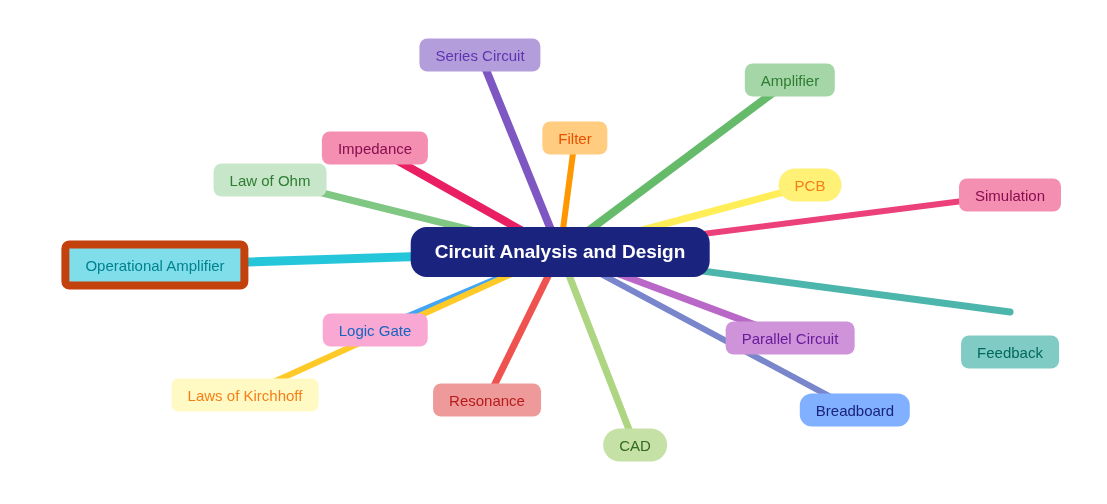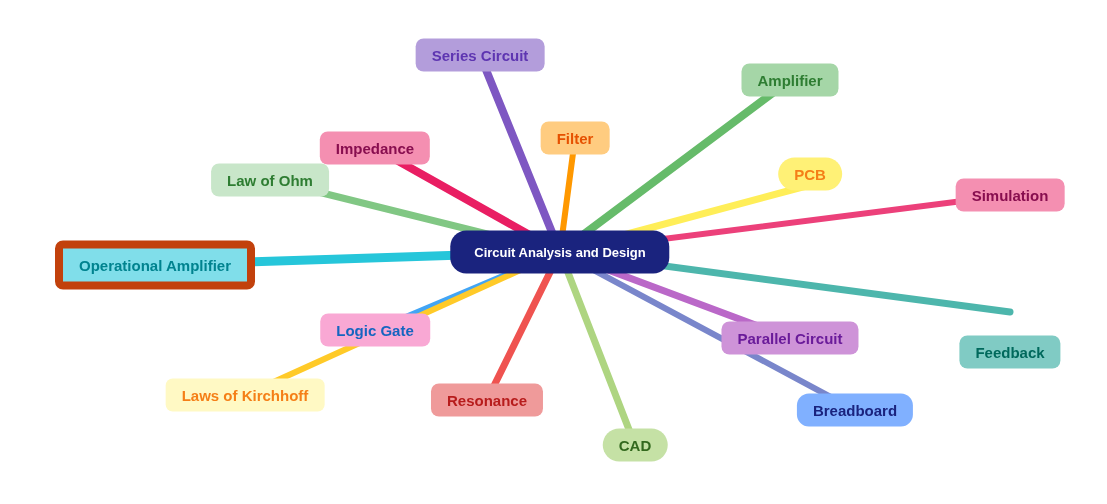--- a/index.html
+++ b/index.html
@@ -21,32 +21,32 @@
       top: 0; left: 0;
       width: 100%;
       height: 100%;
       pointer-events: none;
     }
     .node {
       position: absolute;
       border-radius: 8px;
       padding: 8px 16px;
       font-size: 15px;
-      font-weight: 700;
+      font-weight: 400;
       white-space: nowrap;
       display: flex;
       align-items: center;
       justify-content: center;
       transform: translate(-50%, -50%);
     }
     .node-center {
       background: #1a237e;
       color: #fff;
       border-radius: 16px;
-      font-size: 13px;
+      font-size: 19px;
       font-weight: 700;
       padding: 14px 24px;
     }
     .node-series-circuit { background: #b39ddb; color: #5e35b1; border-radius: 8px; }
     .node-amplifier { background: #a5d6a7; color: #2e7d32; border-radius: 8px; }
     .node-impedance { background: #f48fb1; color: #880e4f; border-radius: 8px; }
     .node-filter { background: #ffcc80; color: #e65100; border-radius: 8px; }
     .node-pcb { background: #fff176; color: #f57f17; border-radius: 50px; }
     .node-simulation { background: #f48fb1; color: #880e4f; border-radius: 8px; }
     .node-law-of-ohm { background: #c8e6c9; color: #2e7d32; border-radius: 8px; }
@@ -83,21 +83,21 @@
 
   <div class="node node-center" id="center-node" style="left:560px;top:252px;">
     <span>Circuit Analysis and Design</span>
   </div>
 
   <div id="nodes-container">
       <div class="node node-series-circuit" style="left: 480px; top: 55px;">Series Circuit</div>
       <div class="node node-amplifier" style="left: 790px; top: 80px;">Amplifier</div>
       <div class="node node-impedance" style="left: 375px; top: 148px;">Impedance</div>
       <div class="node node-filter" style="left: 575px; top: 138px;">Filter</div>
-      <div class="node node-pcb" style="left: 810px; top: 174px;">PCB</div>
+      <div class="node node-pcb" style="left: 810px; top: 185px;">PCB</div>
       <div class="node node-simulation" style="left: 1010px; top: 195px;">Simulation</div>
       <div class="node node-law-of-ohm" style="left: 270px; top: 180px;">Law of Ohm</div>
       <div class="node node-operational-amplifier" style="left: 155px; top: 265px;">Operational Amplifier</div>
       <div class="node node-logic-gate" style="left: 375px; top: 330px;">Logic Gate</div>
       <div class="node node-laws-of-kirchhoff" style="left: 245px; top: 395px; border-radius: 7px;">Laws of Kirchhoff</div>
       <div class="node node-resonance" style="left: 487px; top: 400px;">Resonance</div>
       <div class="node node-cad" style="left: 635px; top: 445px;">CAD</div>
       <div class="node node-parallel-circuit" style="left: 790px; top: 338px;">Parallel Circuit</div>
       <div class="node node-feedback" style="left: 1010px; top: 312px; margin-top: 40px;">Feedback</div>
       <div class="node node-breadboard" style="left: 855px; top: 410px;">Breadboard</div>

